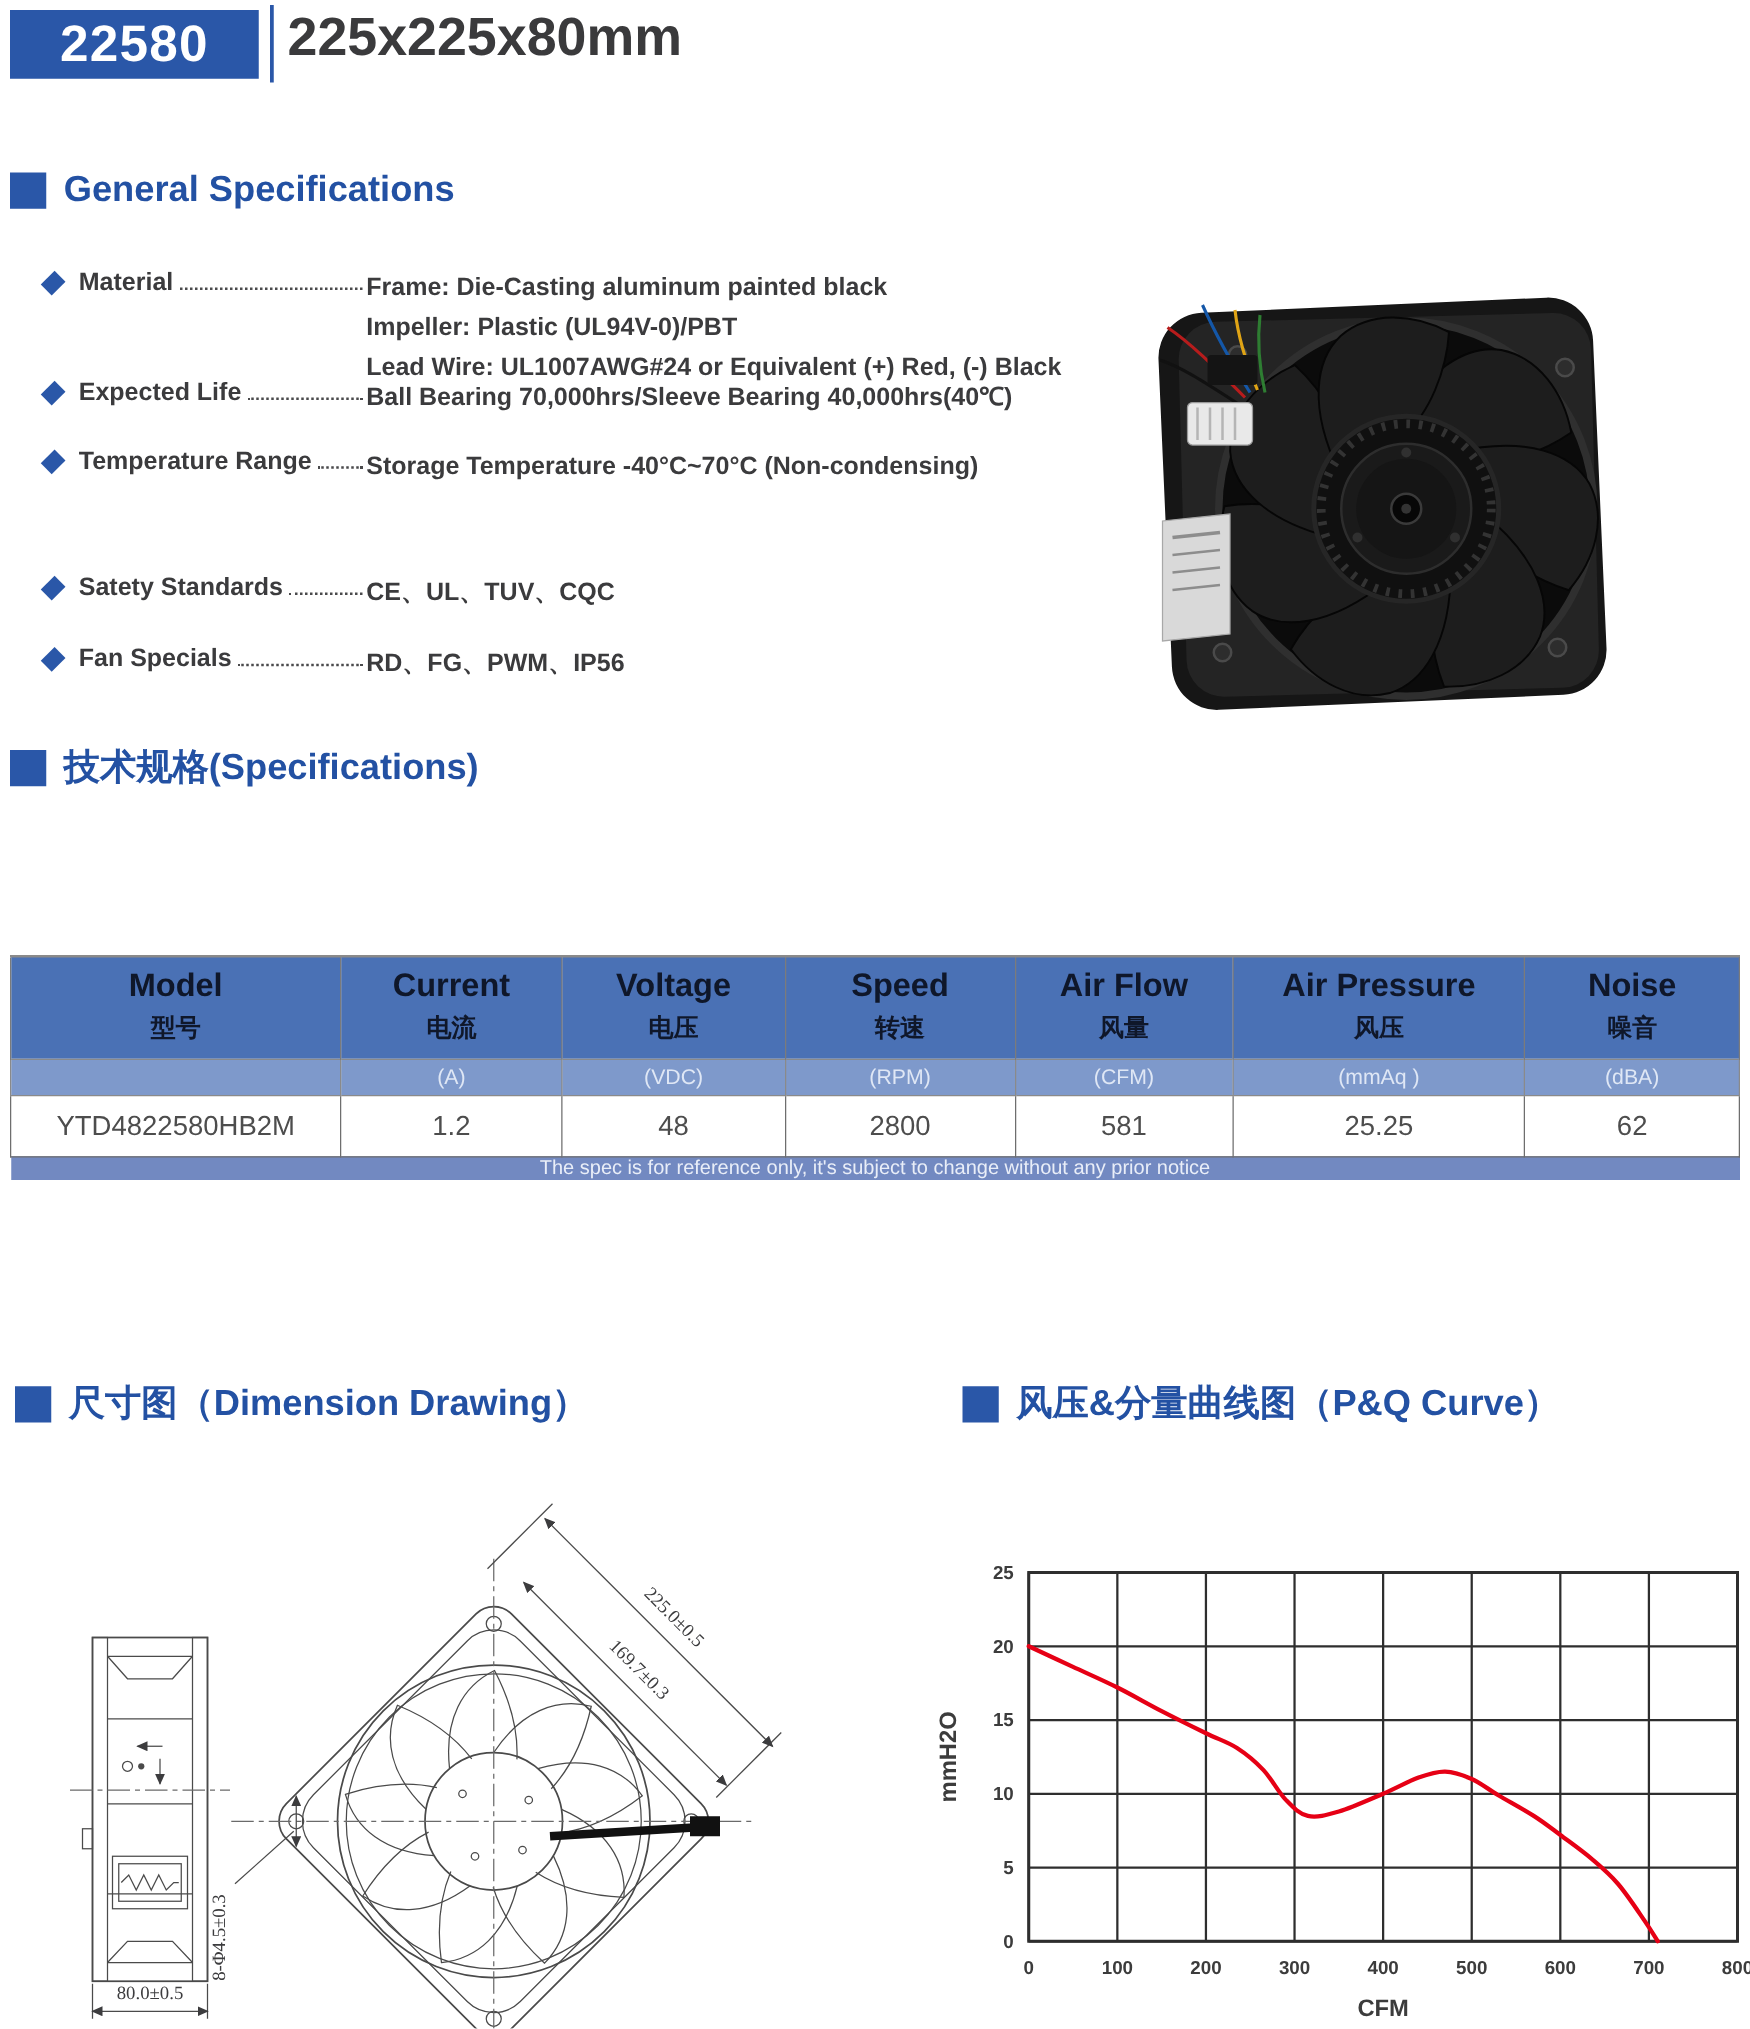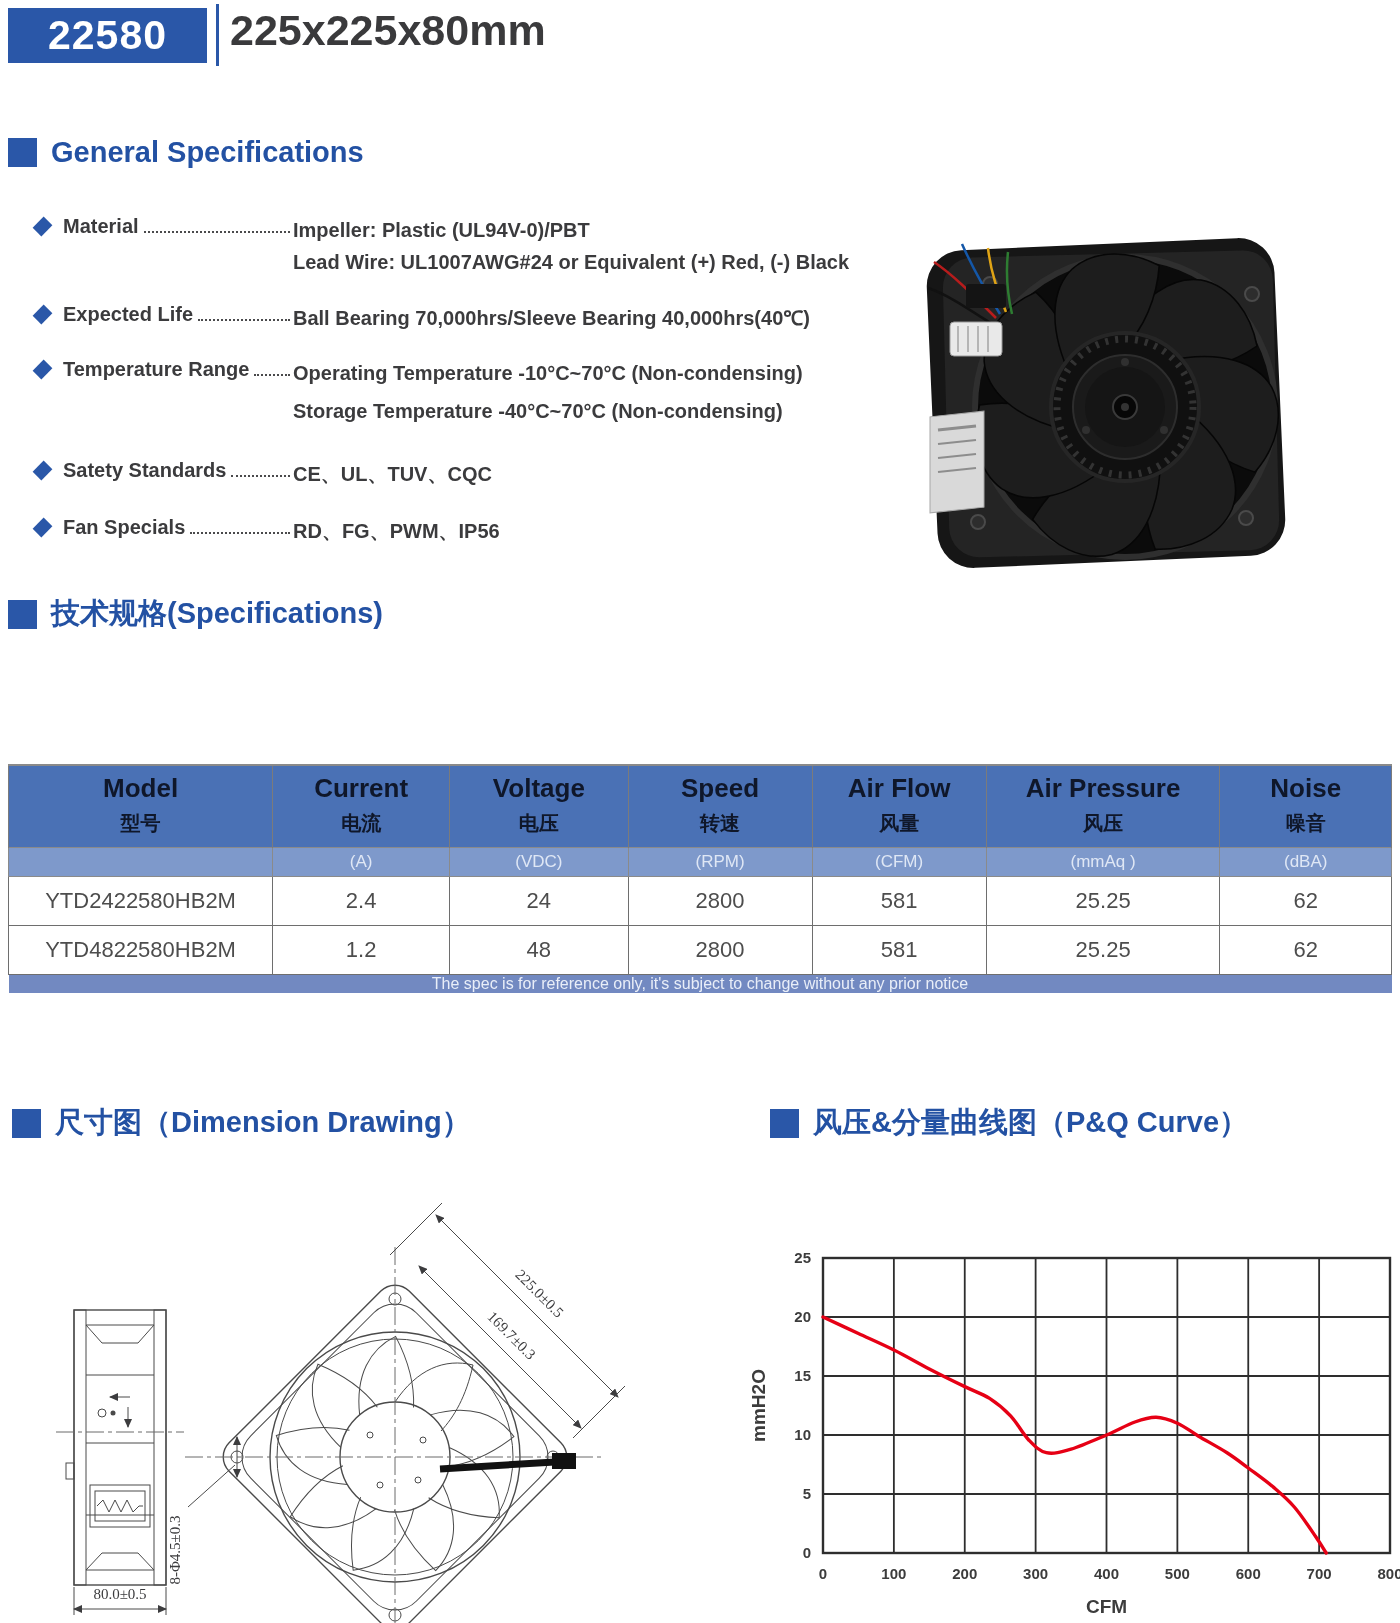--- a/index.html
+++ b/index.html
@@ -80,20 +80,21 @@
   </div>
 
   <div class="spec-list">
     <div class="spec-row" style="top:10px;">
       <span class="diamond"></span>
       <div class="spec-label-wrap">
         <span class="spec-label">Material</span>
         <span class="leader"></span>
       </div>
       <div class="spec-value wide30">
+        <div>Frame: Die-Casting aluminum painted black</div>
         <div>Impeller: Plastic (UL94V-0)/PBT</div>
         <div>Lead Wire: UL1007AWG#24 or Equivalent (+) Red, (-) Black</div>
       </div>
     </div>
 
     <div class="spec-row" style="top:98px;">
       <span class="diamond"></span>
       <div class="spec-label-wrap">
         <span class="spec-label">Expected Life</span>
         <span class="leader"></span>
@@ -103,21 +104,20 @@
       </div>
     </div>
 
     <div class="spec-row" style="top:153px;">
       <span class="diamond"></span>
       <div class="spec-label-wrap">
         <span class="spec-label">Temperature Range</span>
         <span class="leader"></span>
       </div>
       <div class="spec-value gap2">
-        <div>Operating Temperature -10°C~70°C (Non-condensing)</div>
         <div>Storage Temperature -40°C~70°C (Non-condensing)</div>
       </div>
     </div>
 
     <div class="spec-row" style="top:254px;">
       <span class="diamond"></span>
       <div class="spec-label-wrap">
         <span class="spec-label">Satety Standards</span>
         <span class="leader"></span>
       </div>
@@ -258,29 +258,20 @@
           <td></td>
           <td>(A)</td>
           <td>(VDC)</td>
           <td>(RPM)</td>
           <td>(CFM)</td>
           <td>(mmAq )</td>
           <td>(dBA)</td>
         </tr>
       </thead>
       <tbody>
-        <tr class="data">
-          <td>YTD2422580HB2M</td>
-          <td>2.4</td>
-          <td>24</td>
-          <td>2800</td>
-          <td>581</td>
-          <td>25.25</td>
-          <td>62</td>
-        </tr>
         <tr class="data">
           <td>YTD4822580HB2M</td>
           <td>1.2</td>
           <td>48</td>
           <td>2800</td>
           <td>581</td>
           <td>25.25</td>
           <td>62</td>
         </tr>
       </tbody>

